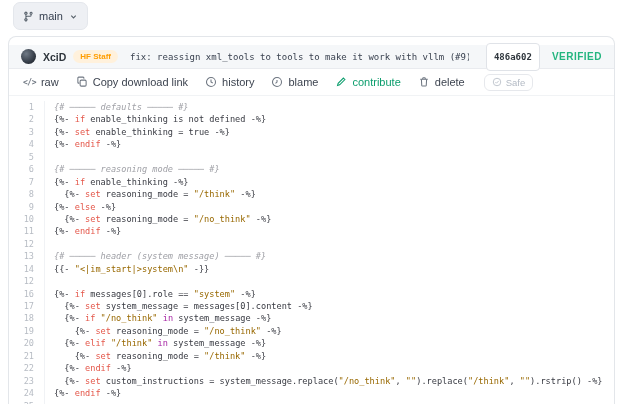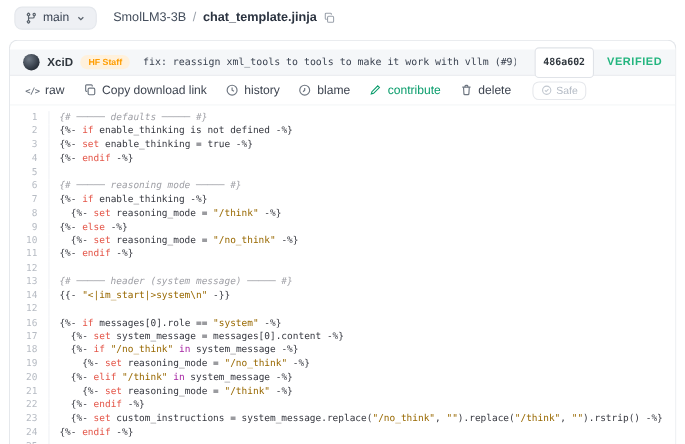--- a/index.html
+++ b/index.html
@@ -2,21 +2,21 @@
 <html style="--keyword: #e45649; --operator-in: #a626a4; --string: #986801; --comment: #a0a1a7; --code-text: #383a42; --contribute-green: #0a9d6c; --verified-green: #23b57f; --hf-badge-orange: #ff9d00;"><head>
 <meta charset="utf-8">
 <style>
   * { margin:0; padding:0; box-sizing:border-box; }
   html,body { width:623px; height:404px; overflow:hidden; background:#fff;
     font-family:"Liberation Sans", sans-serif; color:#374151; }
 
   
   .topbar { height:32px; display:flex; align-items:center; padding:0 13px; gap:15px; background:#fff; }
   .branch-pill { display:flex; align-items:center; gap:5px; background:#eef0f4; border:1px solid #e4e7ec;
-    border-radius:7px; height:21px; padding:0 9px; font-size:11px; font-weight:500; color:#374151; cursor:pointer; }
+    border-radius:7px; height:28px; padding:0 9px; font-size:11px; font-weight:500; color:#374151; cursor:pointer; }
   .branch-pill svg { color:#57606a; }
   .chev { color:#8b939e; margin-left:1px; }
   .breadcrumb { display:flex; align-items:center; gap:6px; font-size:11.5px; }
   .bc-repo { color:#454f5d; cursor:pointer; }
   .bc-sep { color:#9aa1ab; }
   .bc-file { color:#2b3340; font-weight:600; }
   .bc-copy { background:none; border:none; color:#9aa1ab; cursor:pointer; display:flex; align-items:center; padding:0; }
 
   
   .card { margin:4px 8px 0; border:1px solid #e3e6ea; border-bottom:none; border-radius:8px 8px 0 0; overflow:hidden; }
@@ -68,31 +68,20 @@
           <path d="M9.5 3.25a2.25 2.25 0 1 1 3 2.122V6A2.5 2.5 0 0 1 10 8.5H6a1 1 0 0 0-1 1v1.128a2.251 2.251 0 1 1-1.5 0V5.372a2.25 2.25 0 1 1 1.5 0v1.836A2.49 2.49 0 0 1 6 7h4a1 1 0 0 0 1-1v-.628A2.25 2.25 0 0 1 9.5 3.25Zm-6 0a.75.75 0 1 0 1.5 0 .75.75 0 0 0-1.5 0Zm8.25-.75a.75.75 0 1 0 0 1.5.75.75 0 0 0 0-1.5ZM4.25 12a.75.75 0 1 0 0 1.5.75.75 0 0 0 0-1.5Z"></path>
         </svg>
     </span>
     <span>main</span>
     <span class="chev" style="display:flex;">
       <svg width="9" height="9" viewBox="0 0 16 16" fill="none" stroke="currentColor" stroke-width="2">
           <path d="M4 6.5l4 4 4-4"></path>
         </svg>
     </span>
   </button>
-  <div class="breadcrumb">
-    <span class="bc-repo">SmolLM3-3B</span>
-    <span class="bc-sep">/</span>
-    <span class="bc-file">chat_template.jinja</span>
-    <button class="bc-copy">
-      <svg width="11" height="11" viewBox="0 0 16 16" fill="none" stroke="currentColor" stroke-width="1.4">
-          <rect x="5.5" y="5.5" width="8" height="8" rx="1.5"></rect>
-          <path d="M10.5 3.5v-1a1 1 0 0 0-1-1h-6a1 1 0 0 0-1 1v6a1 1 0 0 0 1 1h1"></path>
-        </svg>
-    </button>
-  </div>
 </div>
 
 <div class="card">
 
   <div class="commit-bar">
     <span class="avatar"></span>
     <span class="commit-author">XciD</span>
     <span class="hf-badge">HF Staff</span>
     <span class="commit-msg">fix: reassign xml_tools to tools to make it work with vllm (#9)</span>
     <span class="commit-hash">486a602</span>

